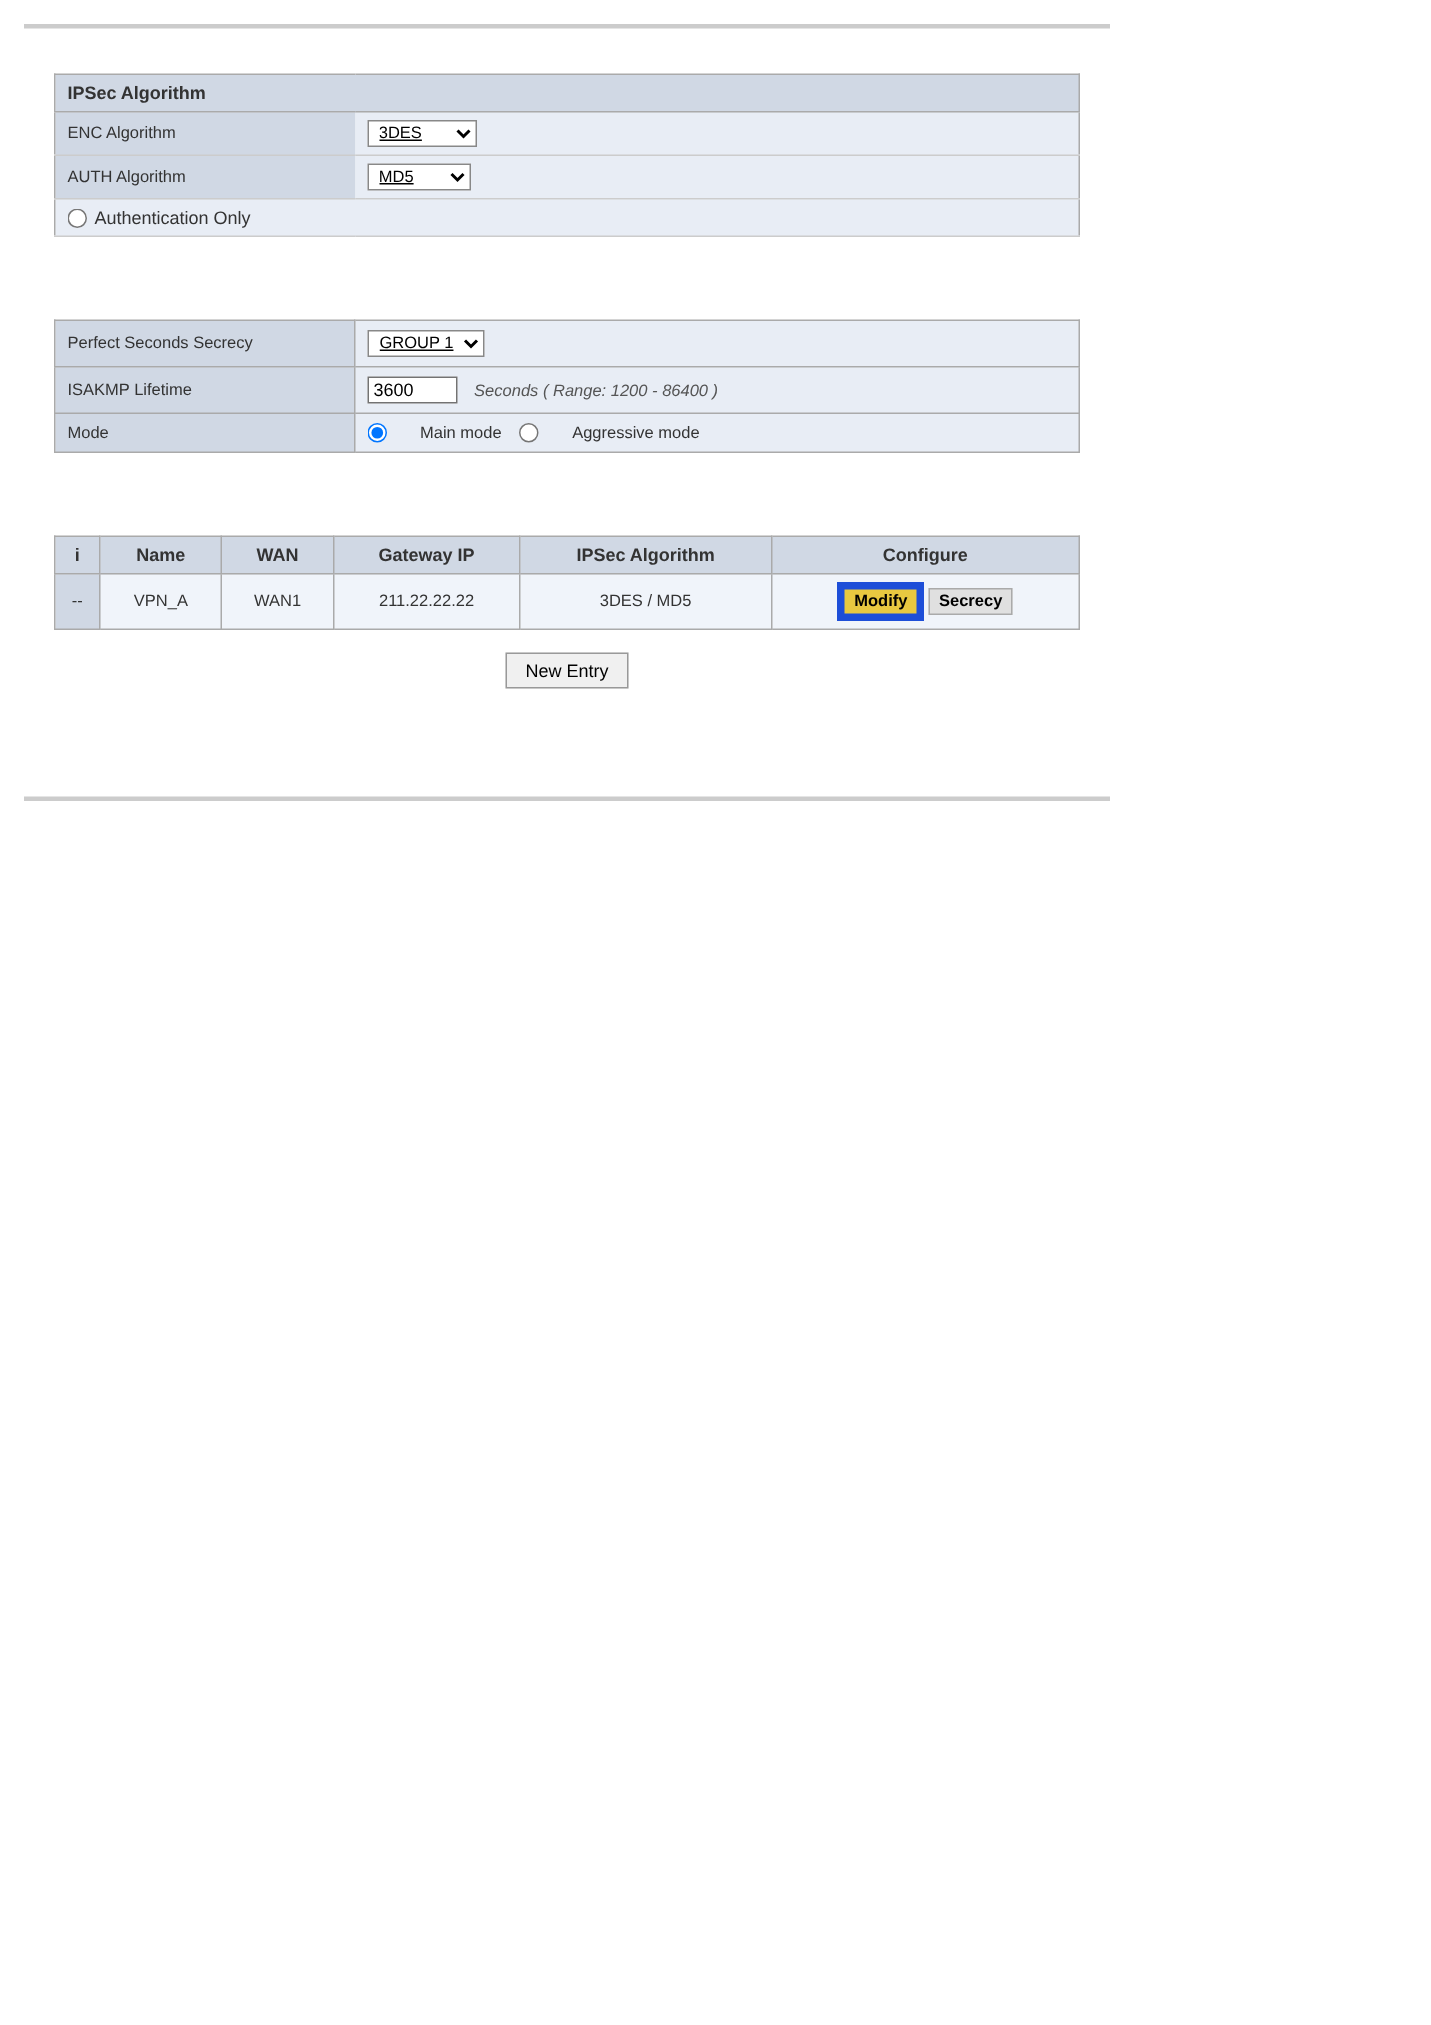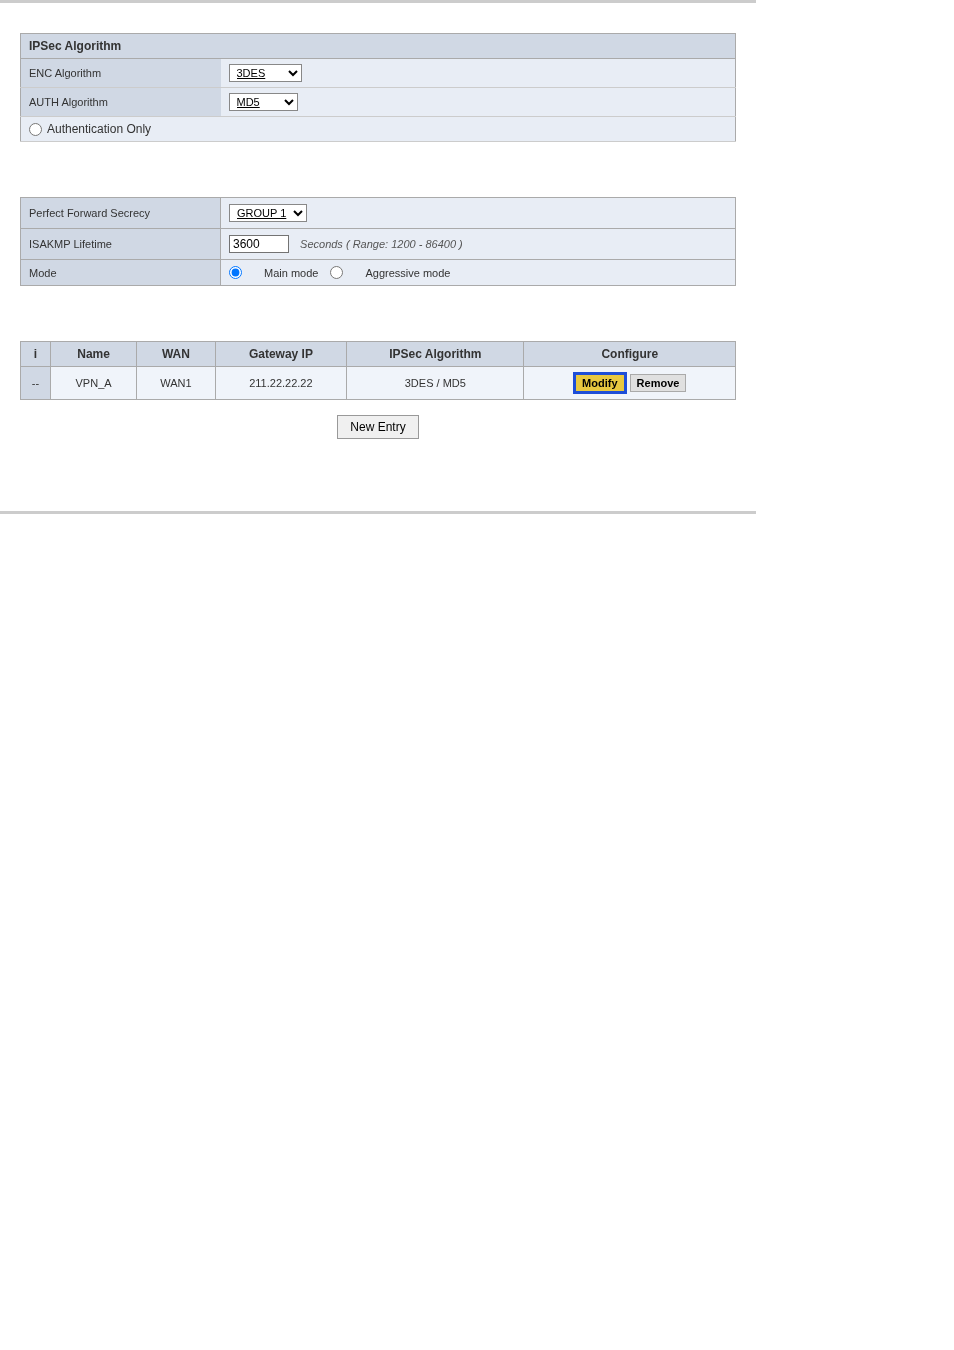--- a/index.html
+++ b/index.html
@@ -8,21 +8,21 @@
       font-size: 12px;
       background: #fff;
       color: #333;
       width: 954px;
       min-height: 1350px;
     }
 
     .page-wrapper {
       width: 756px;
       min-height: 1350px;
-      padding: 0;
+      padding: 16px;
       background: #fff;
     }
 
     .top-border {
       height: 3px;
       background: #ccc;
       margin-bottom: 20px;
     }
 
     .bottom-border {
@@ -132,21 +132,21 @@
       background: #f0f4fa;
     }
 
     .vpn-table td:first-child {
       background: #d0d8e4;
       width: 30px;
     }
 
     .btn-modify {
       background: #e8c840;
-      border: 3px solid #1d4ed8;
+      border: 5px solid #1d4ed8;
       padding: 2px 6px;
       font-size: 11px;
       cursor: pointer;
       font-weight: bold;
     }
 
     .btn-remove {
       background: #e0e0e0;
       border: 1px solid #aaa;
       padding: 2px 6px;
@@ -257,21 +257,21 @@
       </tbody>
         </table>
     </div>
 
     <div class="spacer"></div>
 
     <div class="section-block">
       <table class="pfs-table">
         <tbody>
             <tr>
-          <td>Perfect Forward Secrecy</td>
+          <td>Perfect Seconds Secrecy</td>
           <td>
             <select class="small-select">
               <option>GROUP 1</option>
               <option>GROUP 2</option>
               <option>GROUP 5</option>
               <option>Disable</option>
             </select>
           </td>
         </tr>
         <tr>
@@ -316,21 +316,21 @@
         </thead>
         <tbody>
           <tr class="table-row">
             <td>--</td>
             <td>VPN_A</td>
             <td>WAN1</td>
             <td>211.22.22.22</td>
             <td>3DES / MD5</td>
             <td>
               <button class="btn-modify">Modify</button>
-              <button class="btn-remove">Remove</button>
+              <button class="btn-remove">Secrecy</button>
             </td>
           </tr>
         </tbody>
       </table>
     </div>
 
     <div style="text-align:center; margin-top:10px;">
       <button class="btn-new-entry">New Entry</button>
     </div>
 

